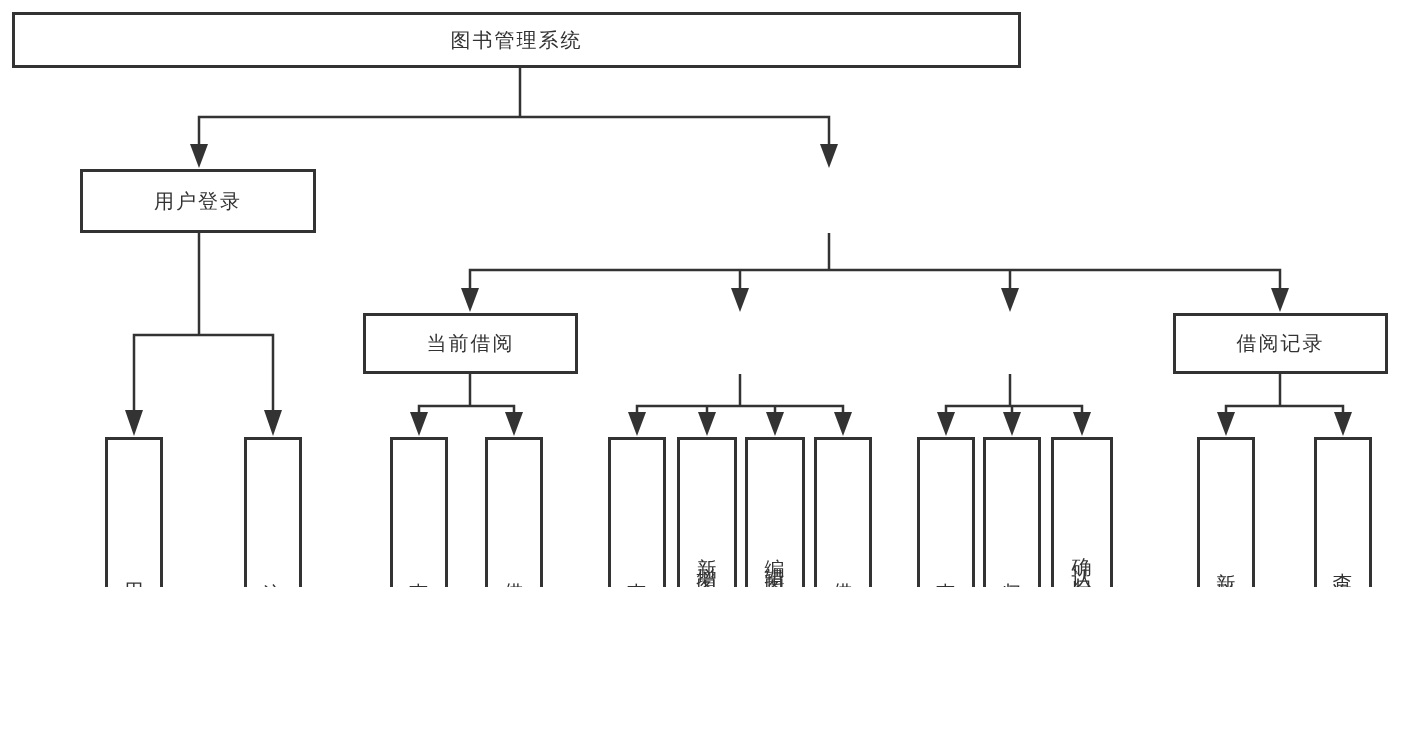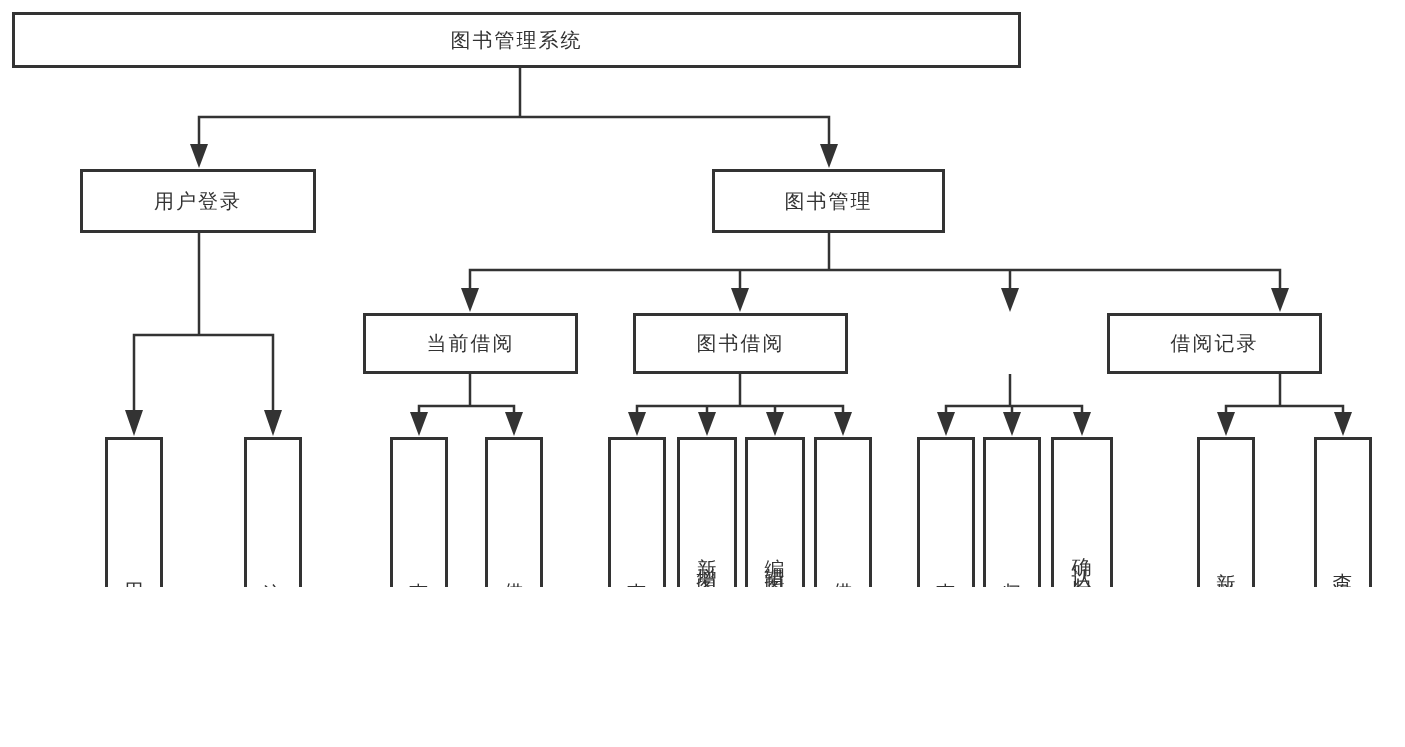--- a/index.html
+++ b/index.html
@@ -111,31 +111,25 @@
     </g>
   </svg>
 
   <div class="node root">
     <span>图书管理系统</span>
   </div>
 
   <div class="node lvl2a">
     <span>用户登录</span>
   </div>
-  <div class="node lvl2b">
-    <span>图书管理</span>
-  </div>
 
   <div class="node lvl3" style="left:363px;">
     <span>当前借阅</span>
   </div>
-  <div class="node lvl3" style="left:633px;">
-    <span>图书借阅</span>
-  </div>
-  <div class="node lvl3" style="left:1107px;">
+  <div class="node lvl3" style="left:1173px;">
     <span>借阅记录</span>
   </div>
 
   <div class="node leaf" style="left:105px;">
     <span class="vtext">用户登录</span>
   </div>
   <div class="node leaf" style="left:244px;">
     <span class="vtext">注销登录</span>
   </div>
 

